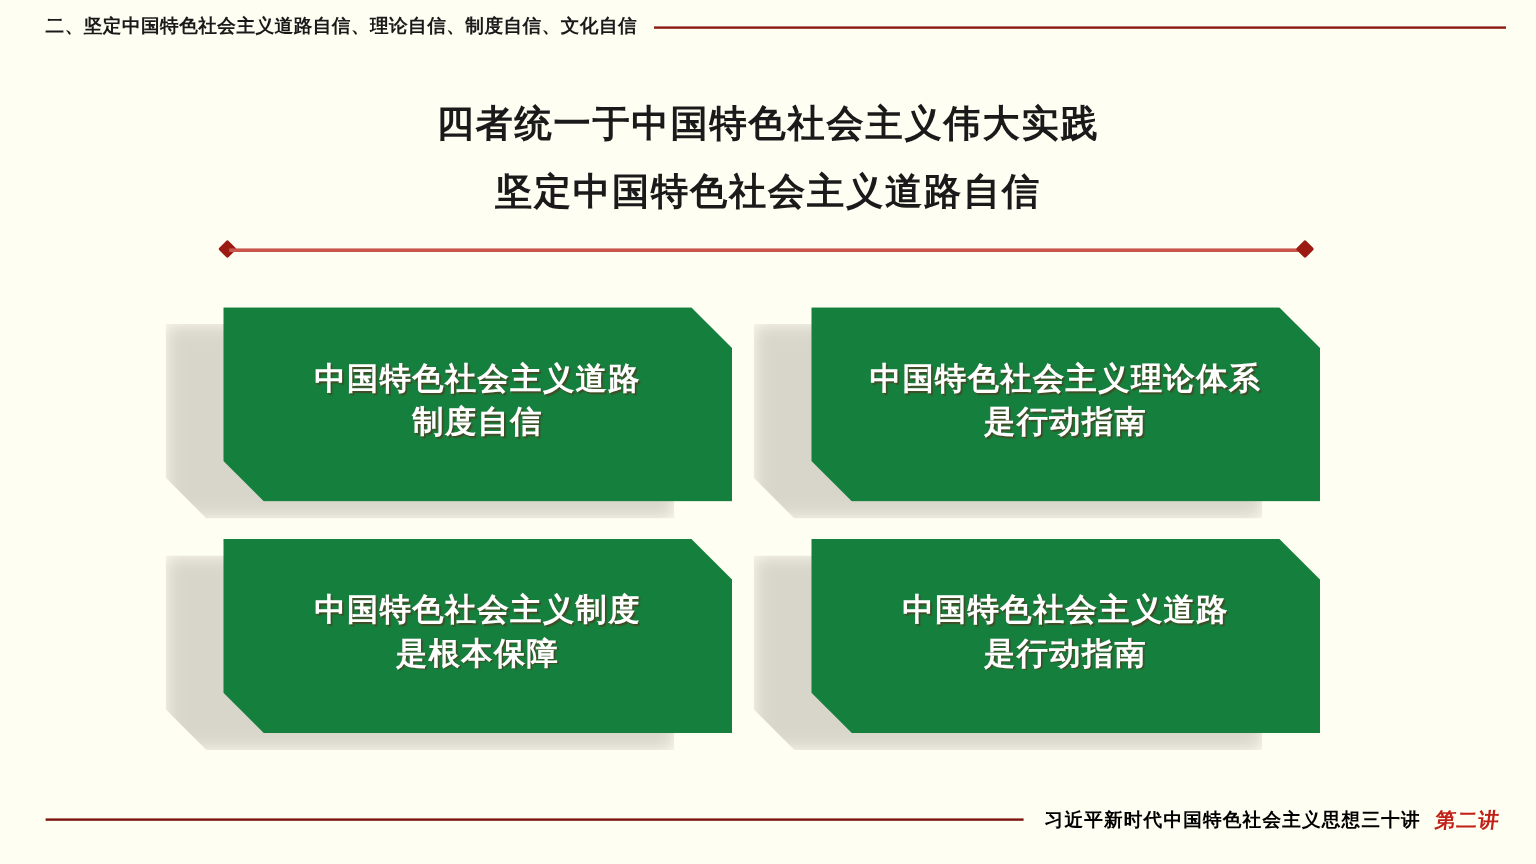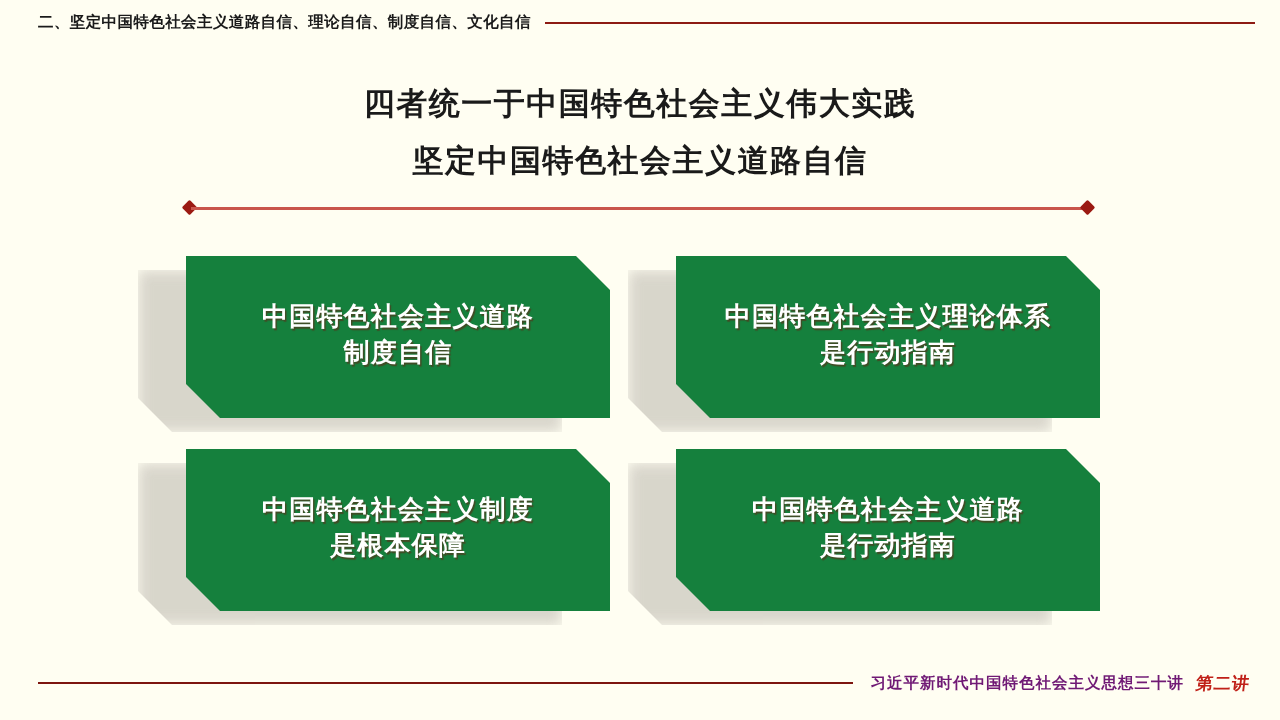--- a/index.html
+++ b/index.html
@@ -158,21 +158,21 @@
   .footer-rule {
     flex: 1;
     height: 2px;
     background: #7d150f;
     margin-left: 38px;
     margin-right: 18px;
   }
   .footer-title {
     font-size: 15.5px;
     font-weight: bold;
-    color: #701a75;
+    color: #000000;
     letter-spacing: 1px;
     white-space: nowrap;
   }
   .footer-lecture {
     margin-left: 12px;
     margin-right: 30px;
     font-size: 17px;
     font-weight: bold;
     color: #c02018;
     font-family: "DejaVu Serif", "Liberation Serif", serif;

